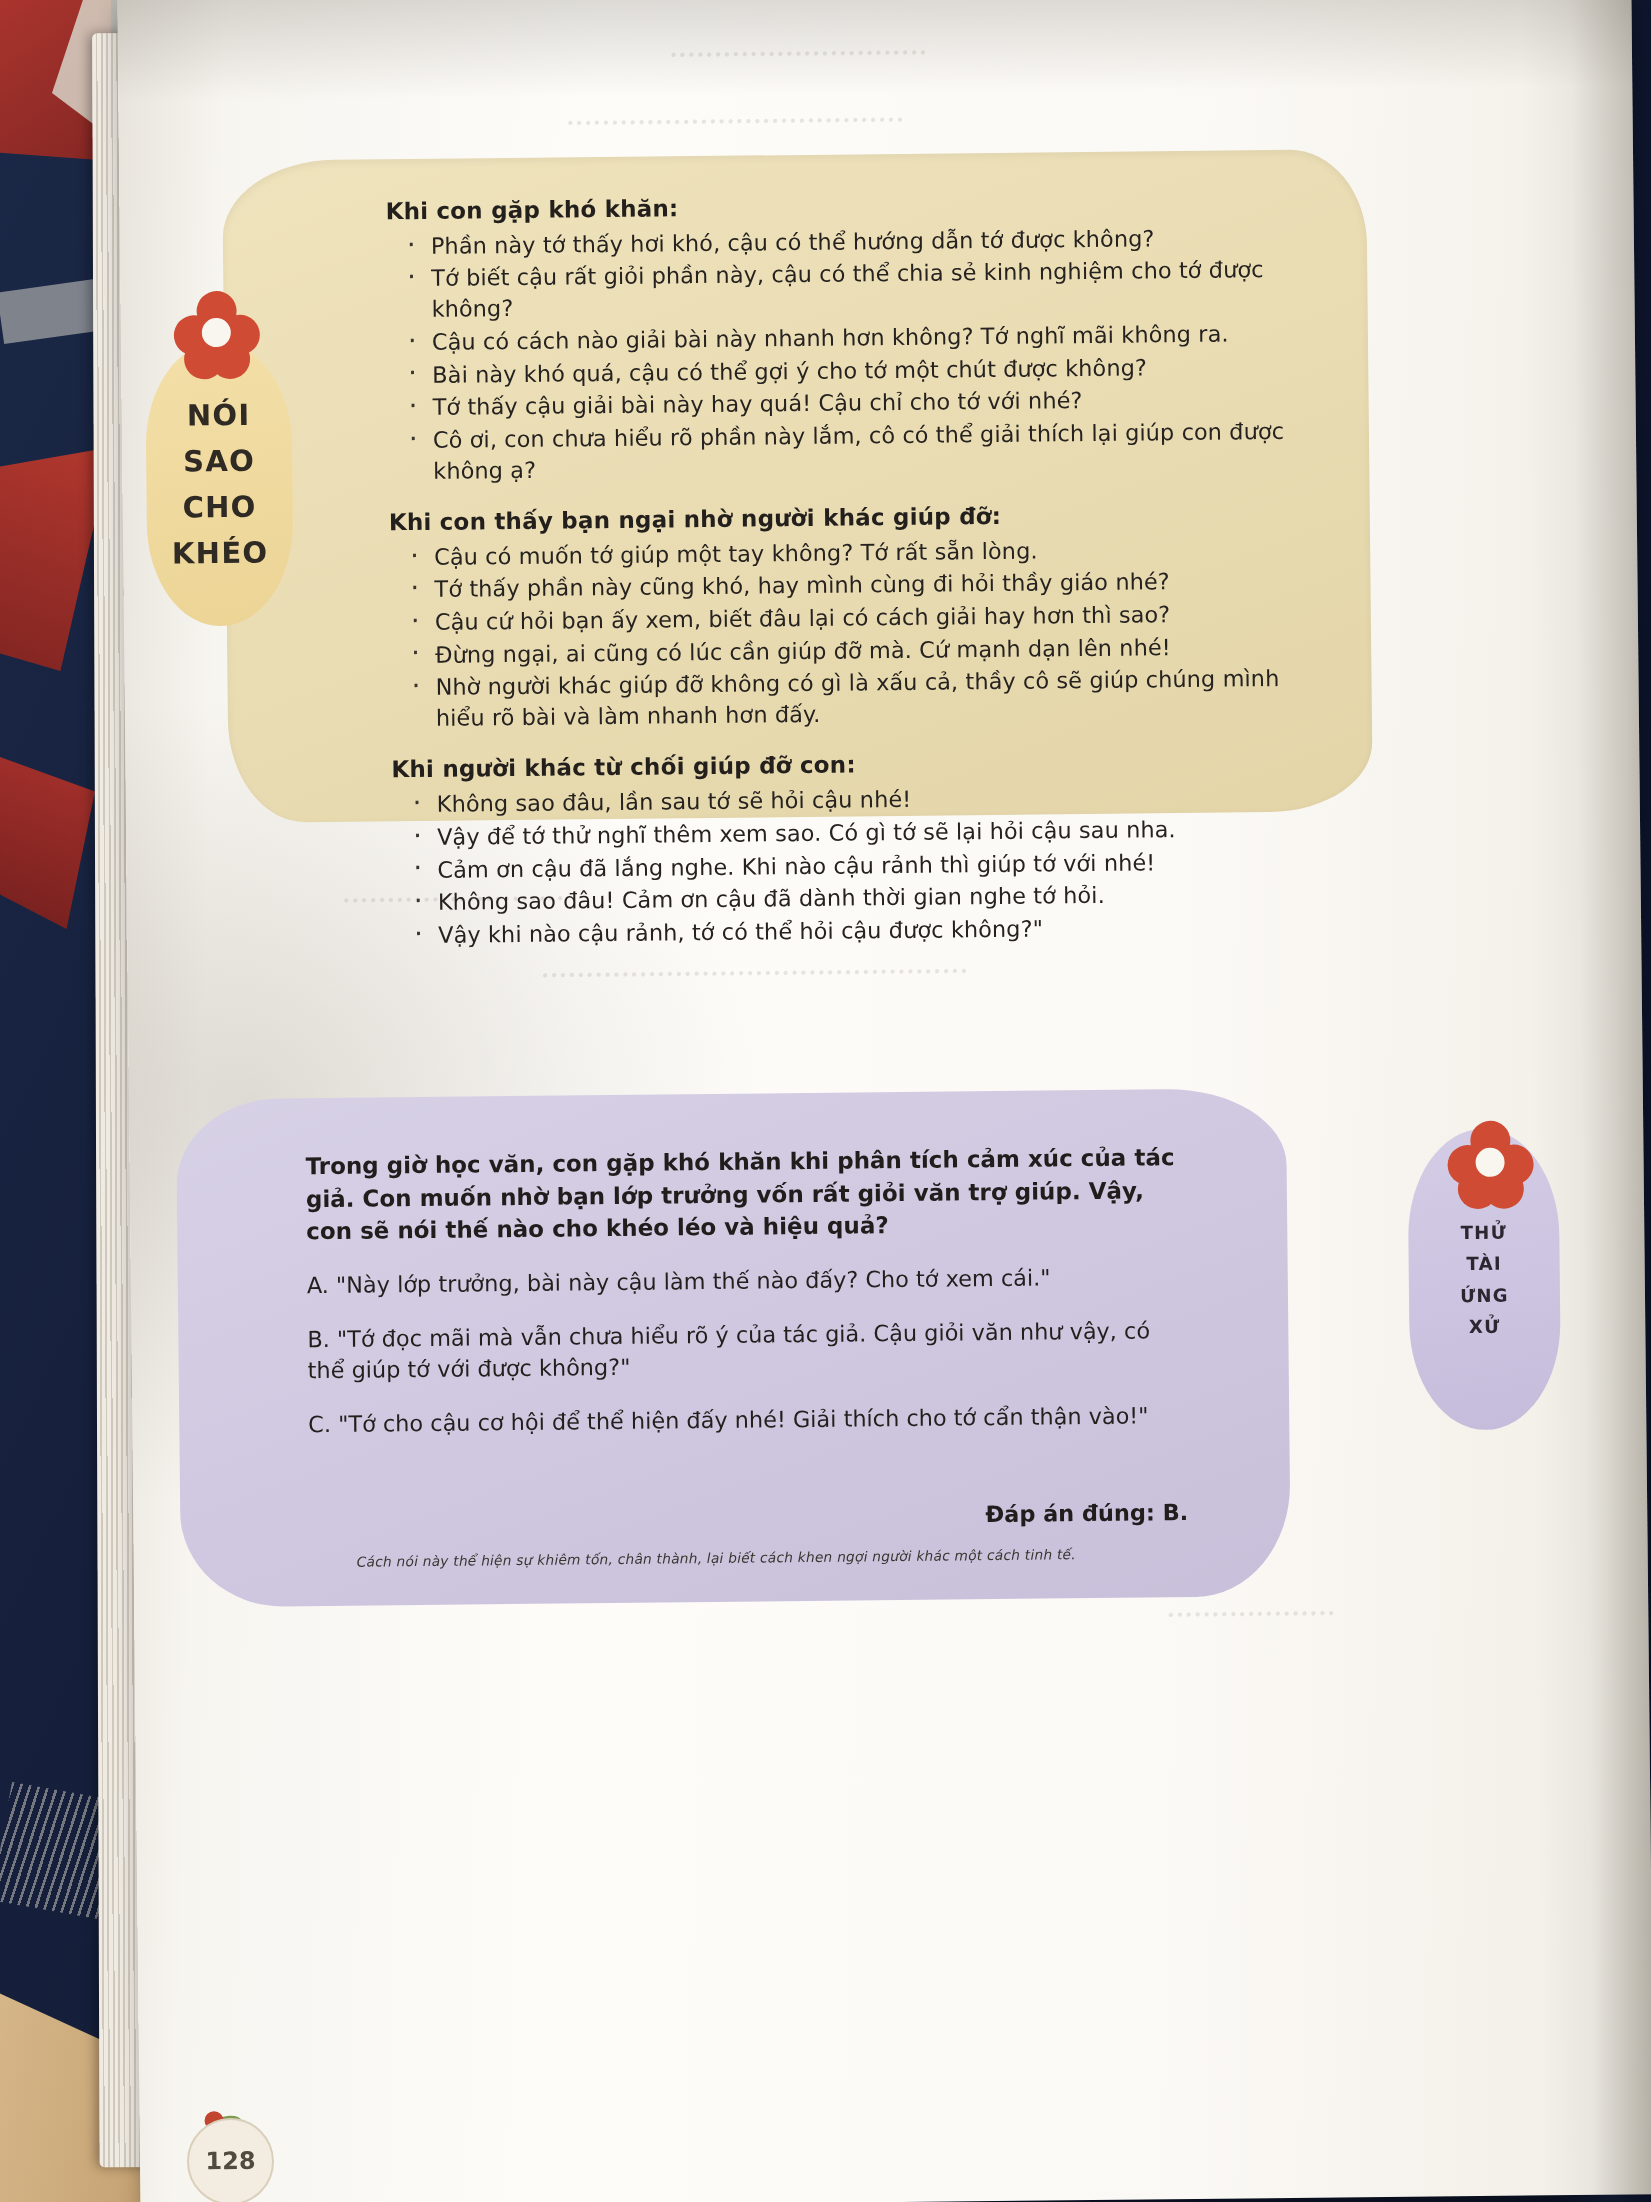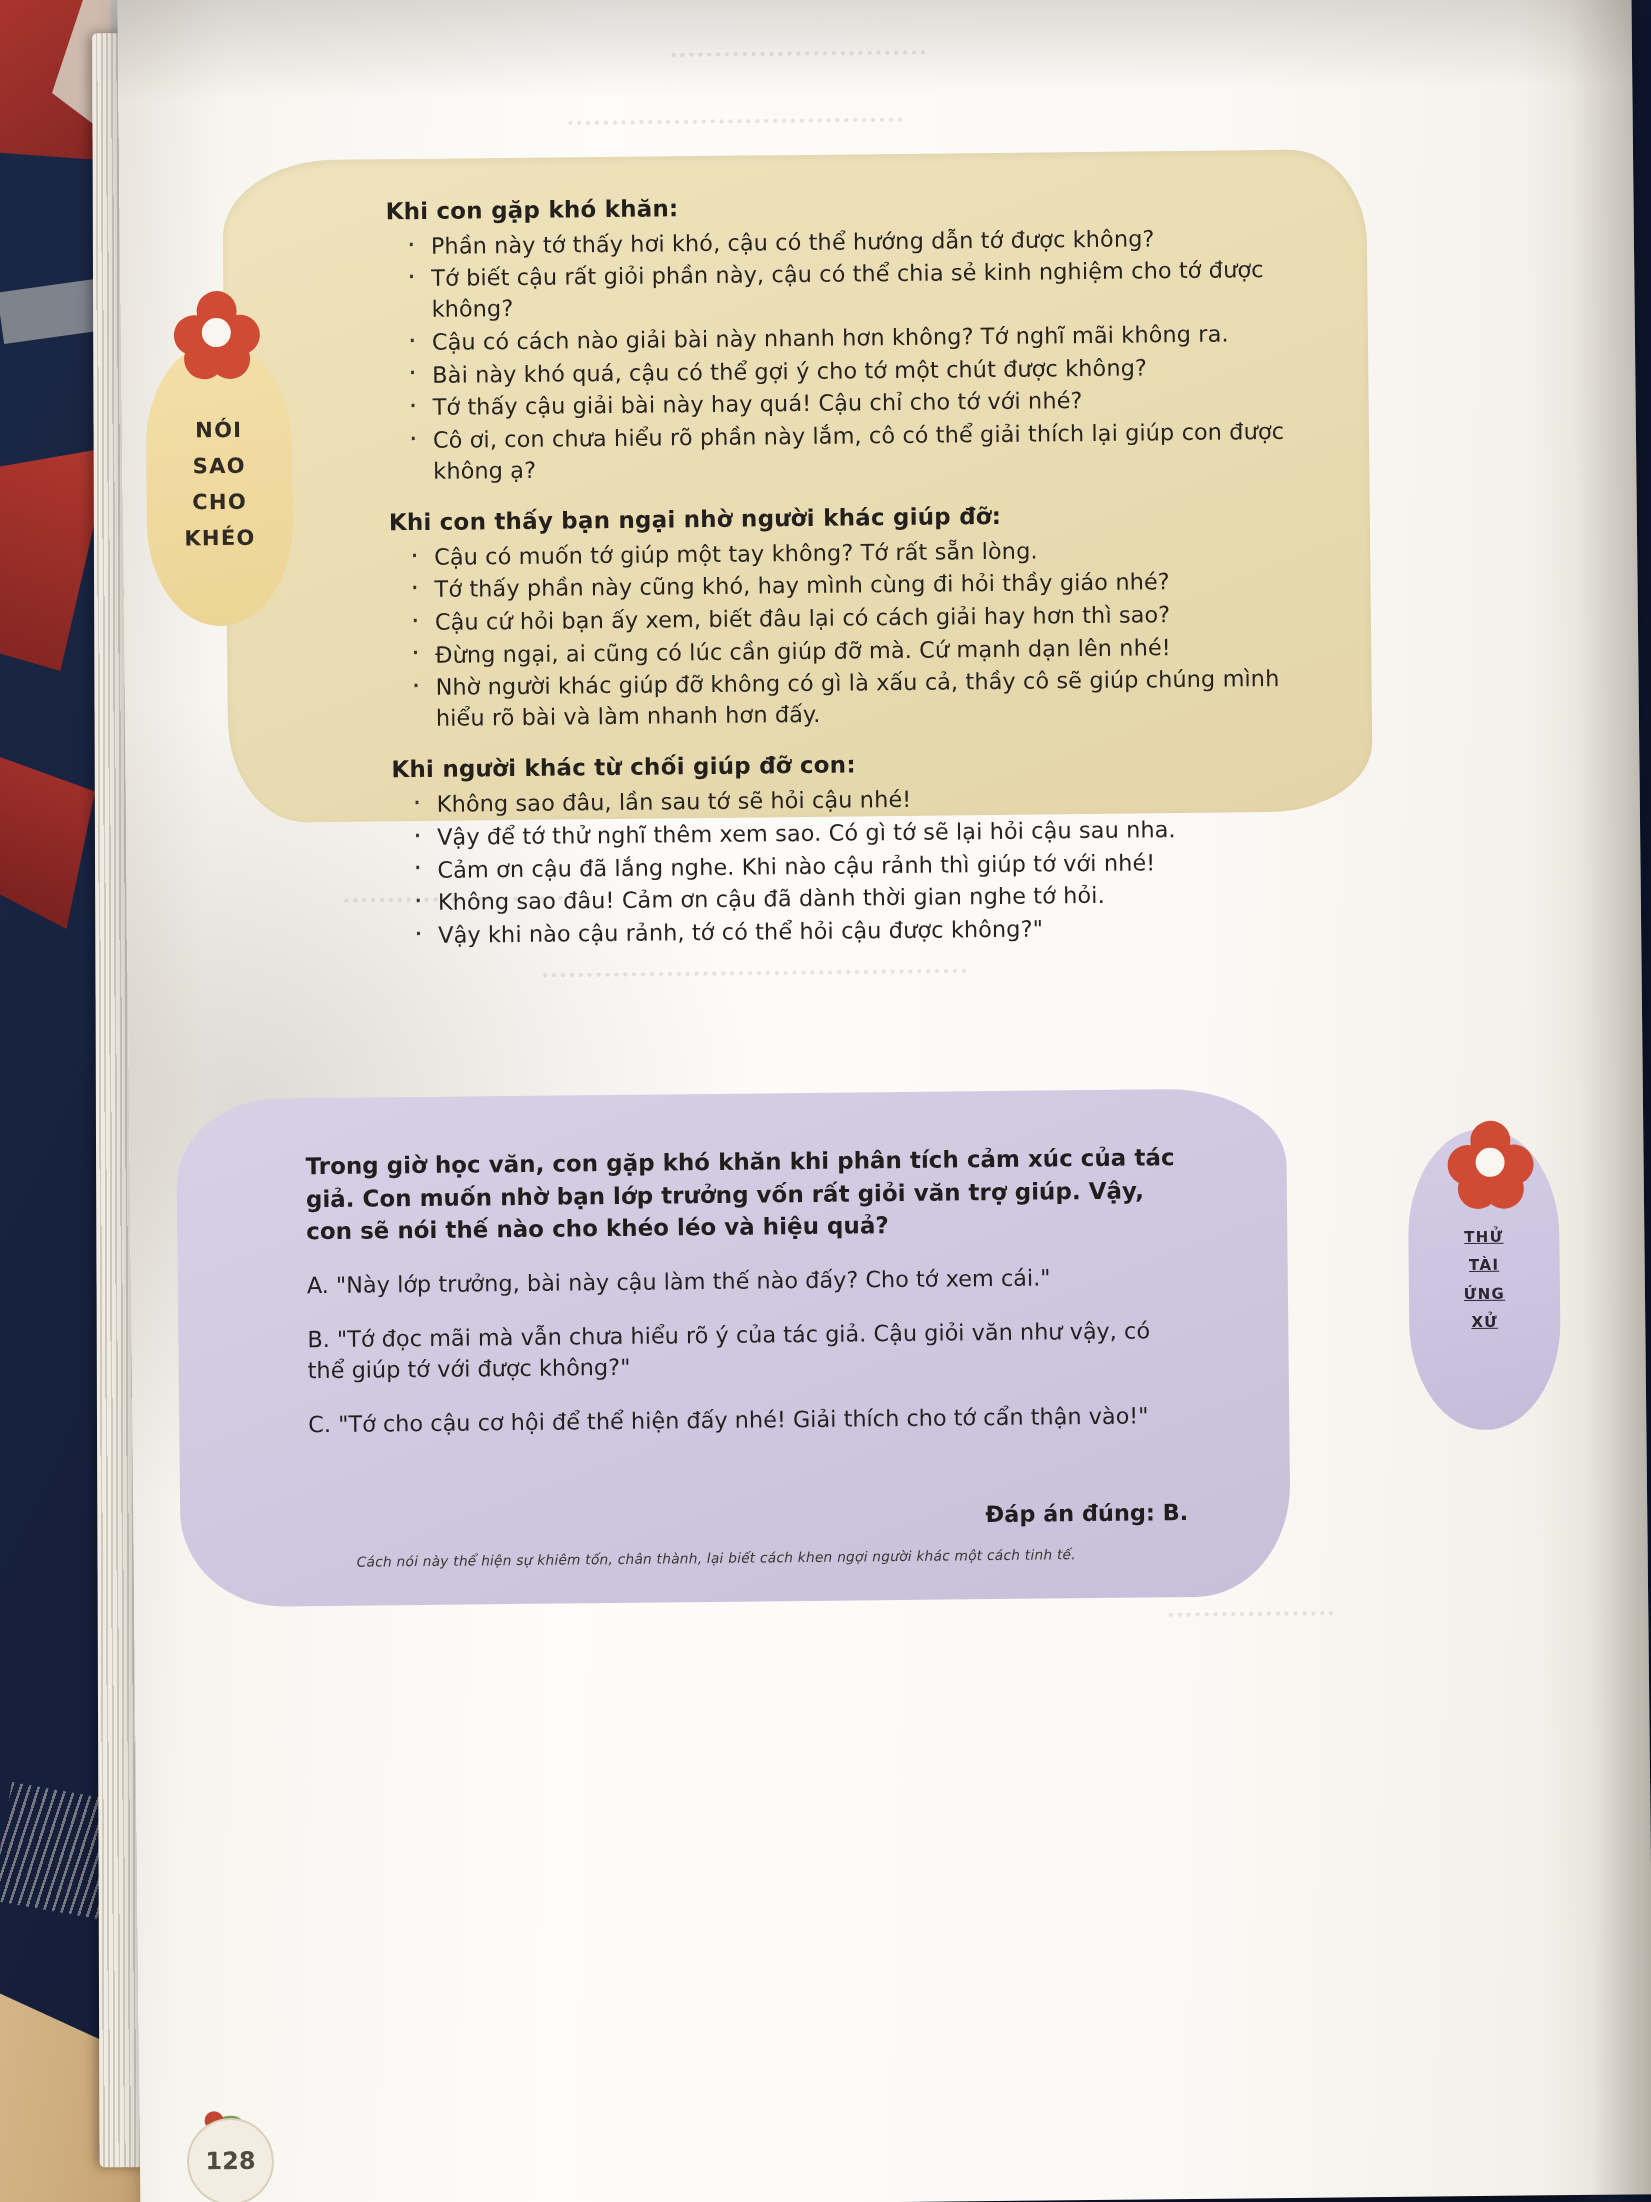--- a/index.html
+++ b/index.html
@@ -161,21 +161,21 @@
     border-radius: 73px 73px 73px 73px / 103px 103px 103px 103px;
     display: flex;
     flex-direction: column;
     align-items: center;
     justify-content: center;
     gap: 12px;
   }
   .tab-left span {
     font-family: "DejaVu Sans", sans-serif;
     font-weight: 700;
-    font-size: 21px;
+    font-size: 29px;
     letter-spacing: 1.3px;
     color: #2f2a24;
   }
   .flower {
     position: absolute;
     width: 86px; height: 86px;
   }
   .flower .petal {
     position: absolute;
     width: 40px; height: 40px;
@@ -280,24 +280,23 @@
     background: linear-gradient(170deg, #d4cde6 0%, #c5bcdb 100%);
     border-radius: 76px 76px 76px 76px / 108px 108px 108px 108px;
     display: flex;
     flex-direction: column;
     align-items: center;
     justify-content: center;
     gap: 10.3px;
   }
   .tab-right span {
     font-weight: 700;
-    font-size: 15px;
+    font-size: 18px;
     letter-spacing: 1.3px;
     color: #2b2630;
-    text-decoration: underline;
   }
 
   
   .page-num {
     position: absolute;
     left: 47px; bottom: 4.3px;
     width: 83px; height: 83px;
     border-radius: 50%;
     background: #f3ece0;
     border: 2.6px solid #d9cfbb;

